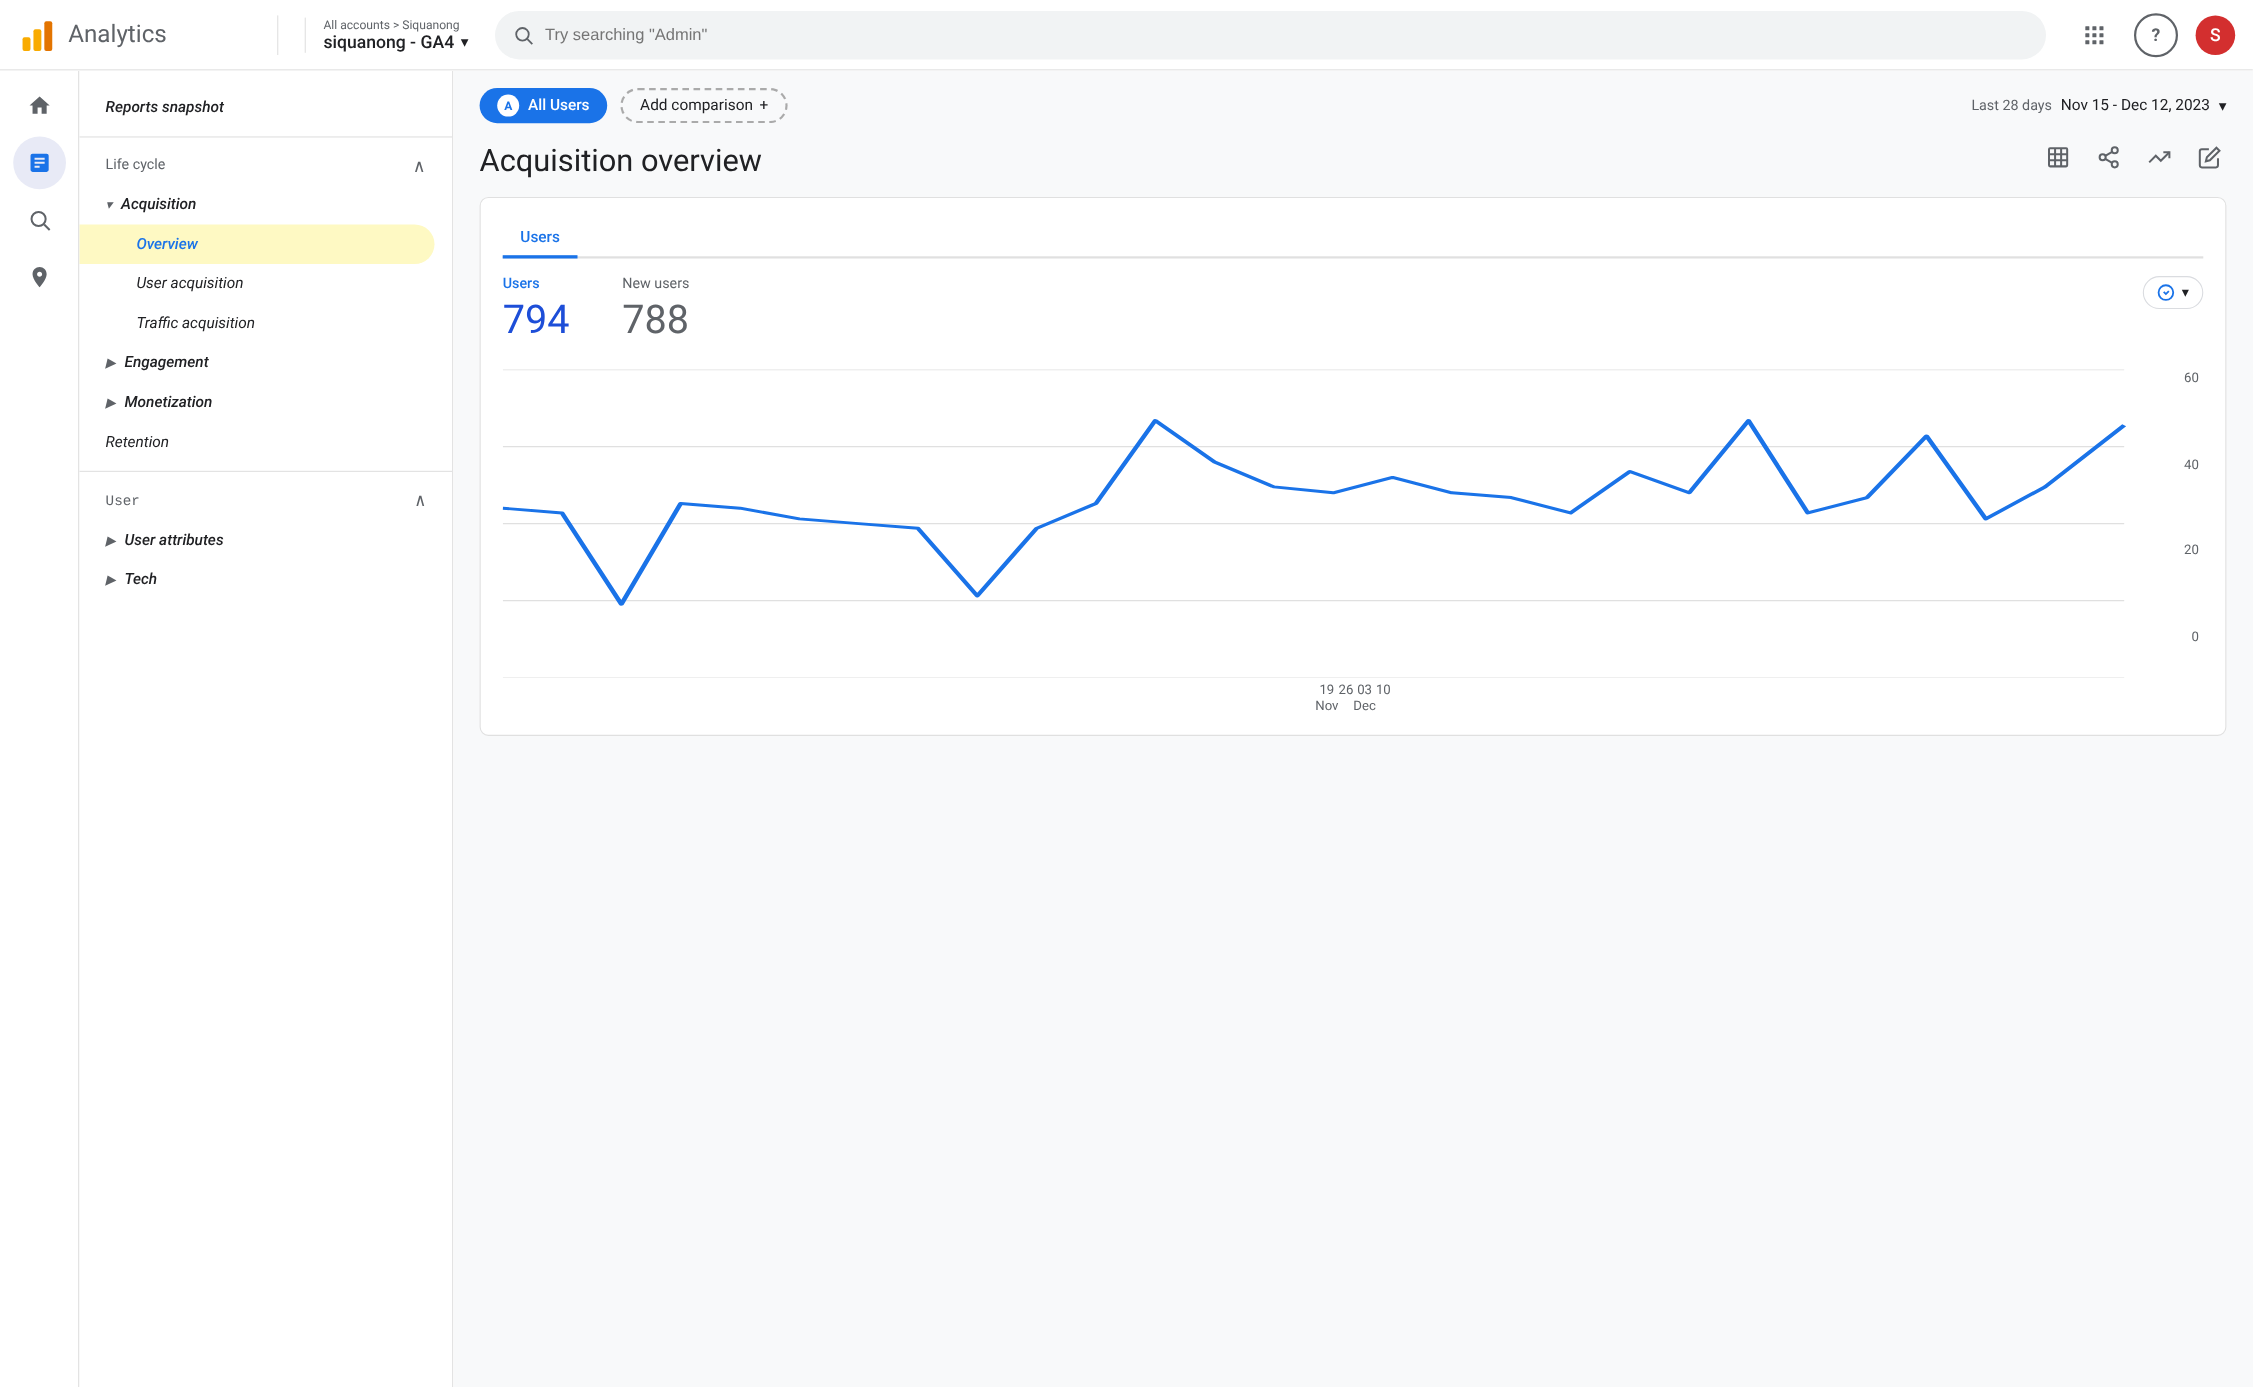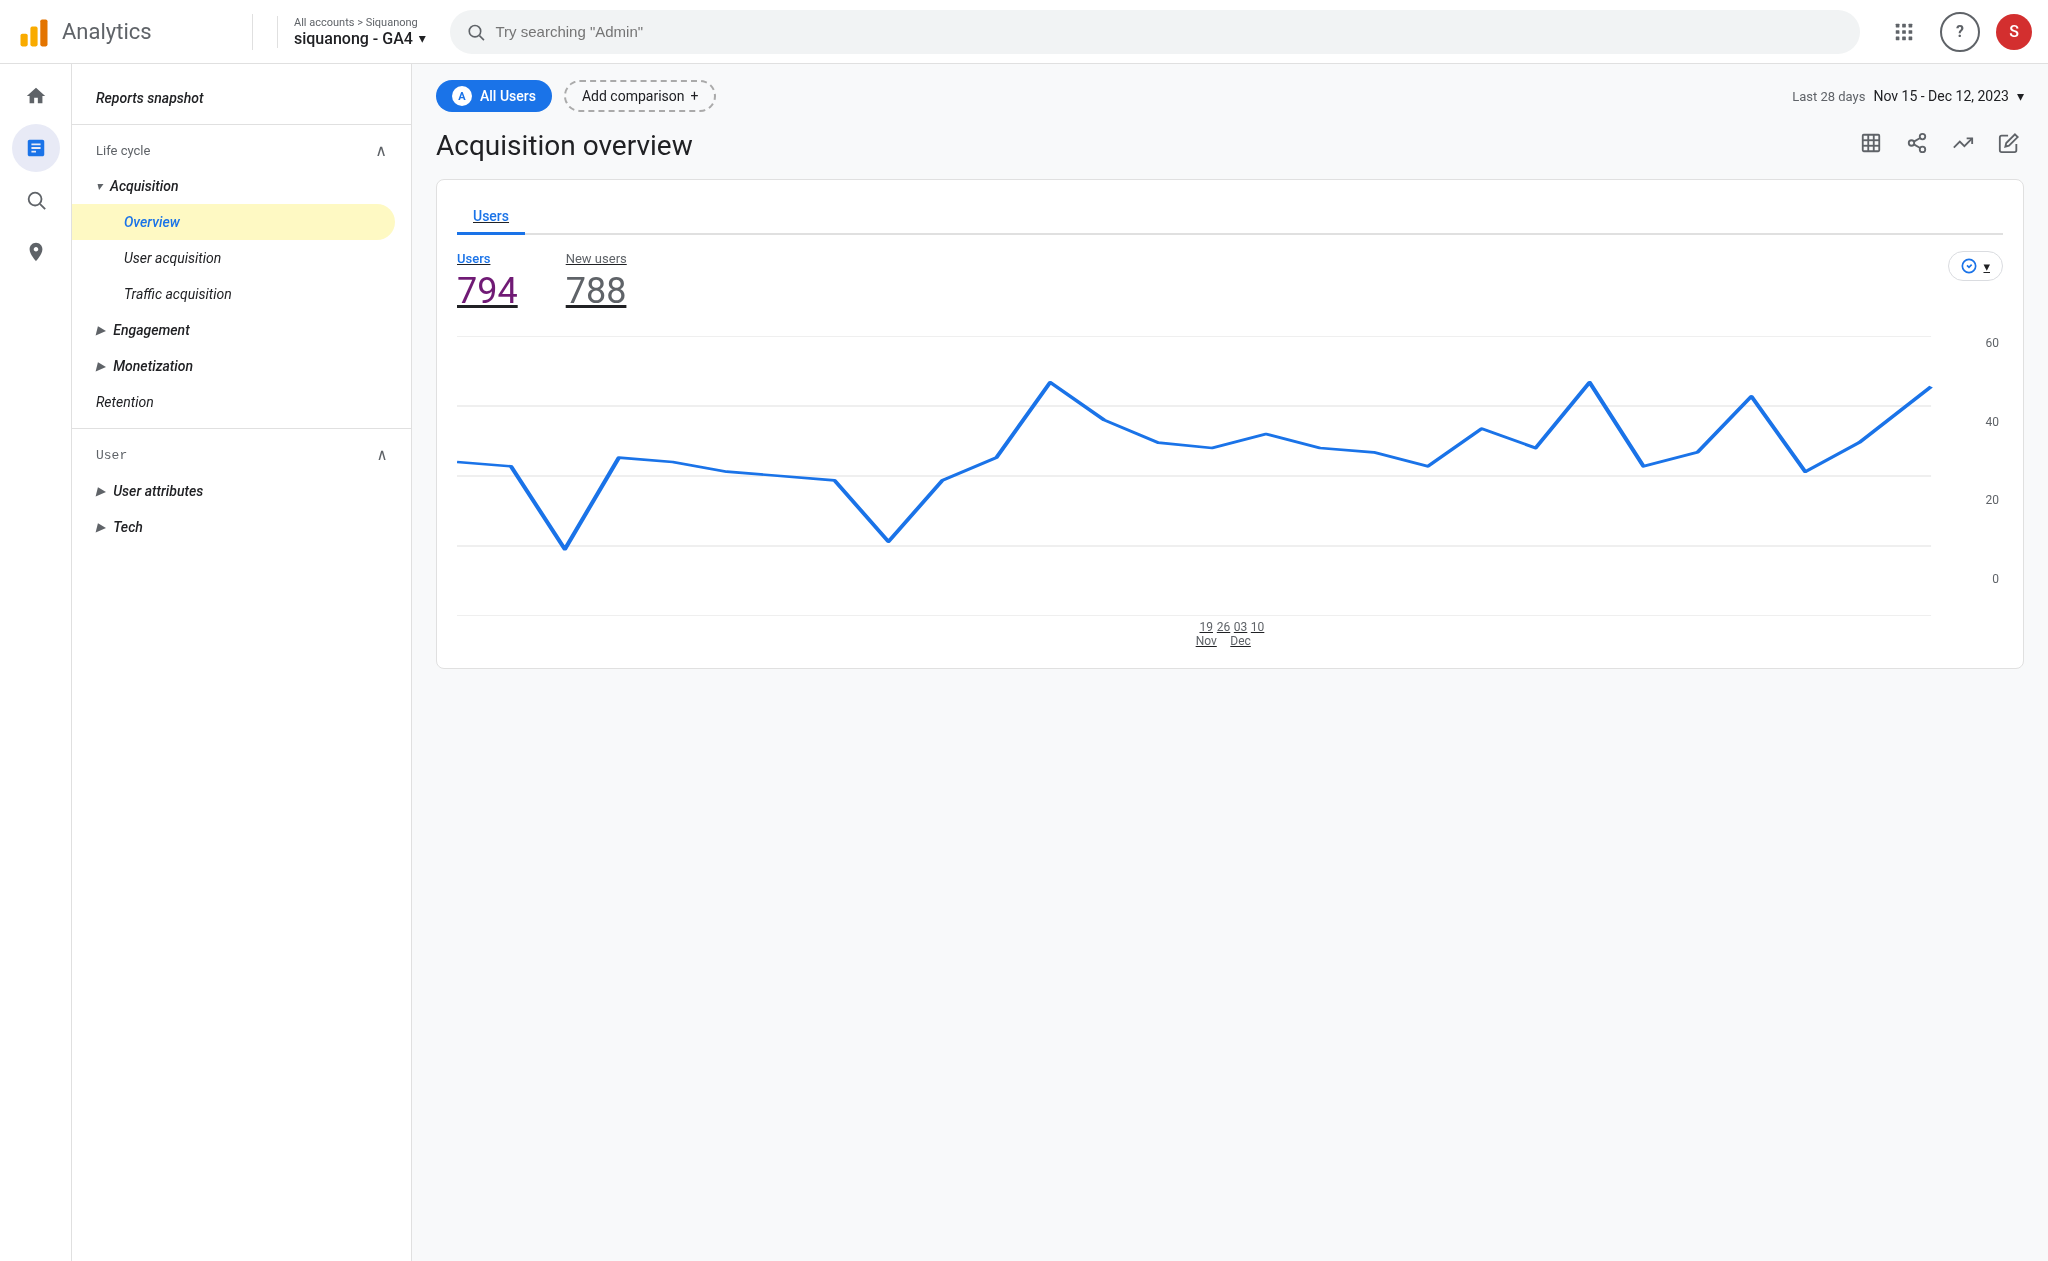--- a/index.html
+++ b/index.html
@@ -91,31 +91,31 @@
       display: flex; align-items: center; justify-content: space-between;
       margin-bottom: 16px;
     }
     .section-title { font-size: 28px; font-weight: 400; color: #202124; }
     .section-actions { display: flex; gap: 16px; }
     .section-action-btn { color: #5f6368; cursor: pointer; font-size: 20px; padding: 4px; }
 
     
     .chart-card {
       background: #fff; border: 1px solid #e0e0e0; border-radius: 8px;
-      padding: 20px; margin-top: 8px; text-decoration: underline;
+      padding: 20px; margin-top: 8px;
     }
     .chart-tab-bar { display: flex; gap: 0; border-bottom: 2px solid #e0e0e0; margin-bottom: 16px; }
     .chart-tab { padding: 8px 16px; font-size: 14px; cursor: pointer; color: #5f6368; border-bottom: 3px solid transparent; margin-bottom: -2px; }
     .chart-tab.active { color: #1a73e8; border-bottom-color: #1a73e8; font-weight: 500; }
     .chart-metrics { display: flex; gap: 48px; margin-bottom: 24px; }
     .metric-group {}
     .metric-label { font-size: 13px; color: #5f6368; margin-bottom: 4px; }
     .metric-label.blue { color: #1a73e8; font-weight: 500; }
     .metric-value { font-size: 36px; font-weight: 400; color: #202124; }
-    .metric-value.blue { color: #701a75; }
+    .metric-value.blue { color: #1d4ed8; }
     .metric-value.gray { color: #5f6368; }
 
     .compare-btn {
       margin-left: auto; display: flex; align-items: center; gap: 6px;
       border: 1px solid #dadce0; border-radius: 24px; padding: 6px 12px;
       cursor: pointer; font-size: 13px; color: #202124;
     }
 
     
     .chart-area { position: relative; height: 280px; }

